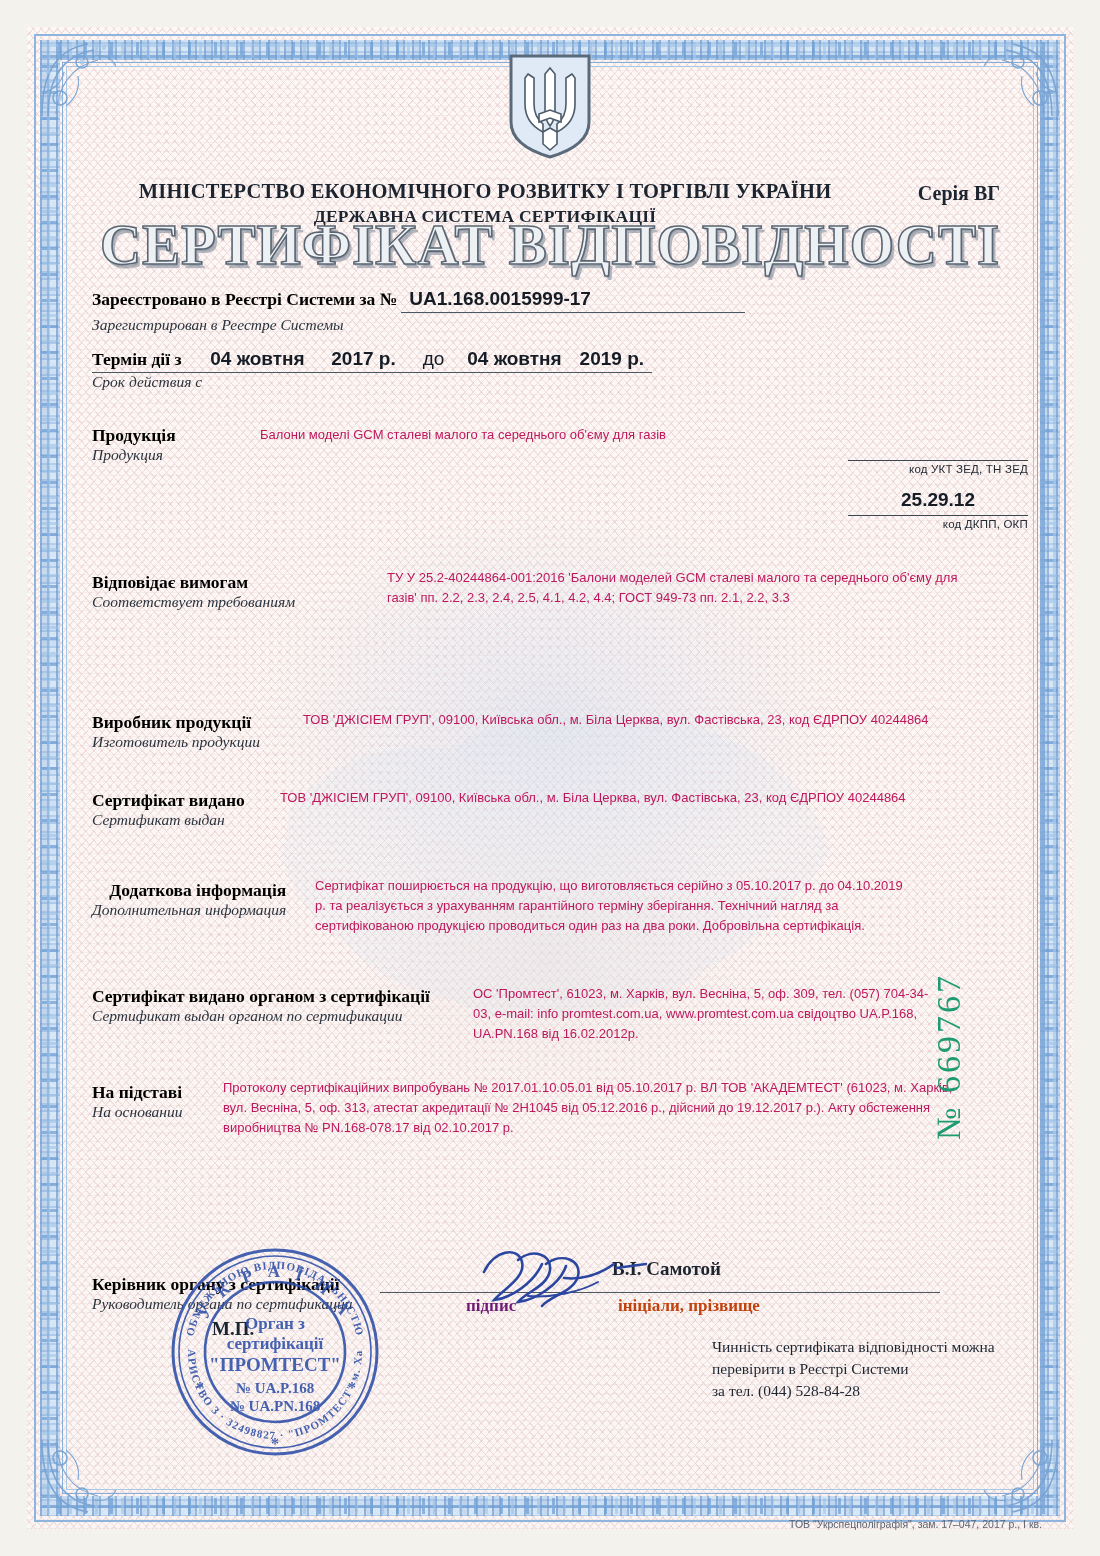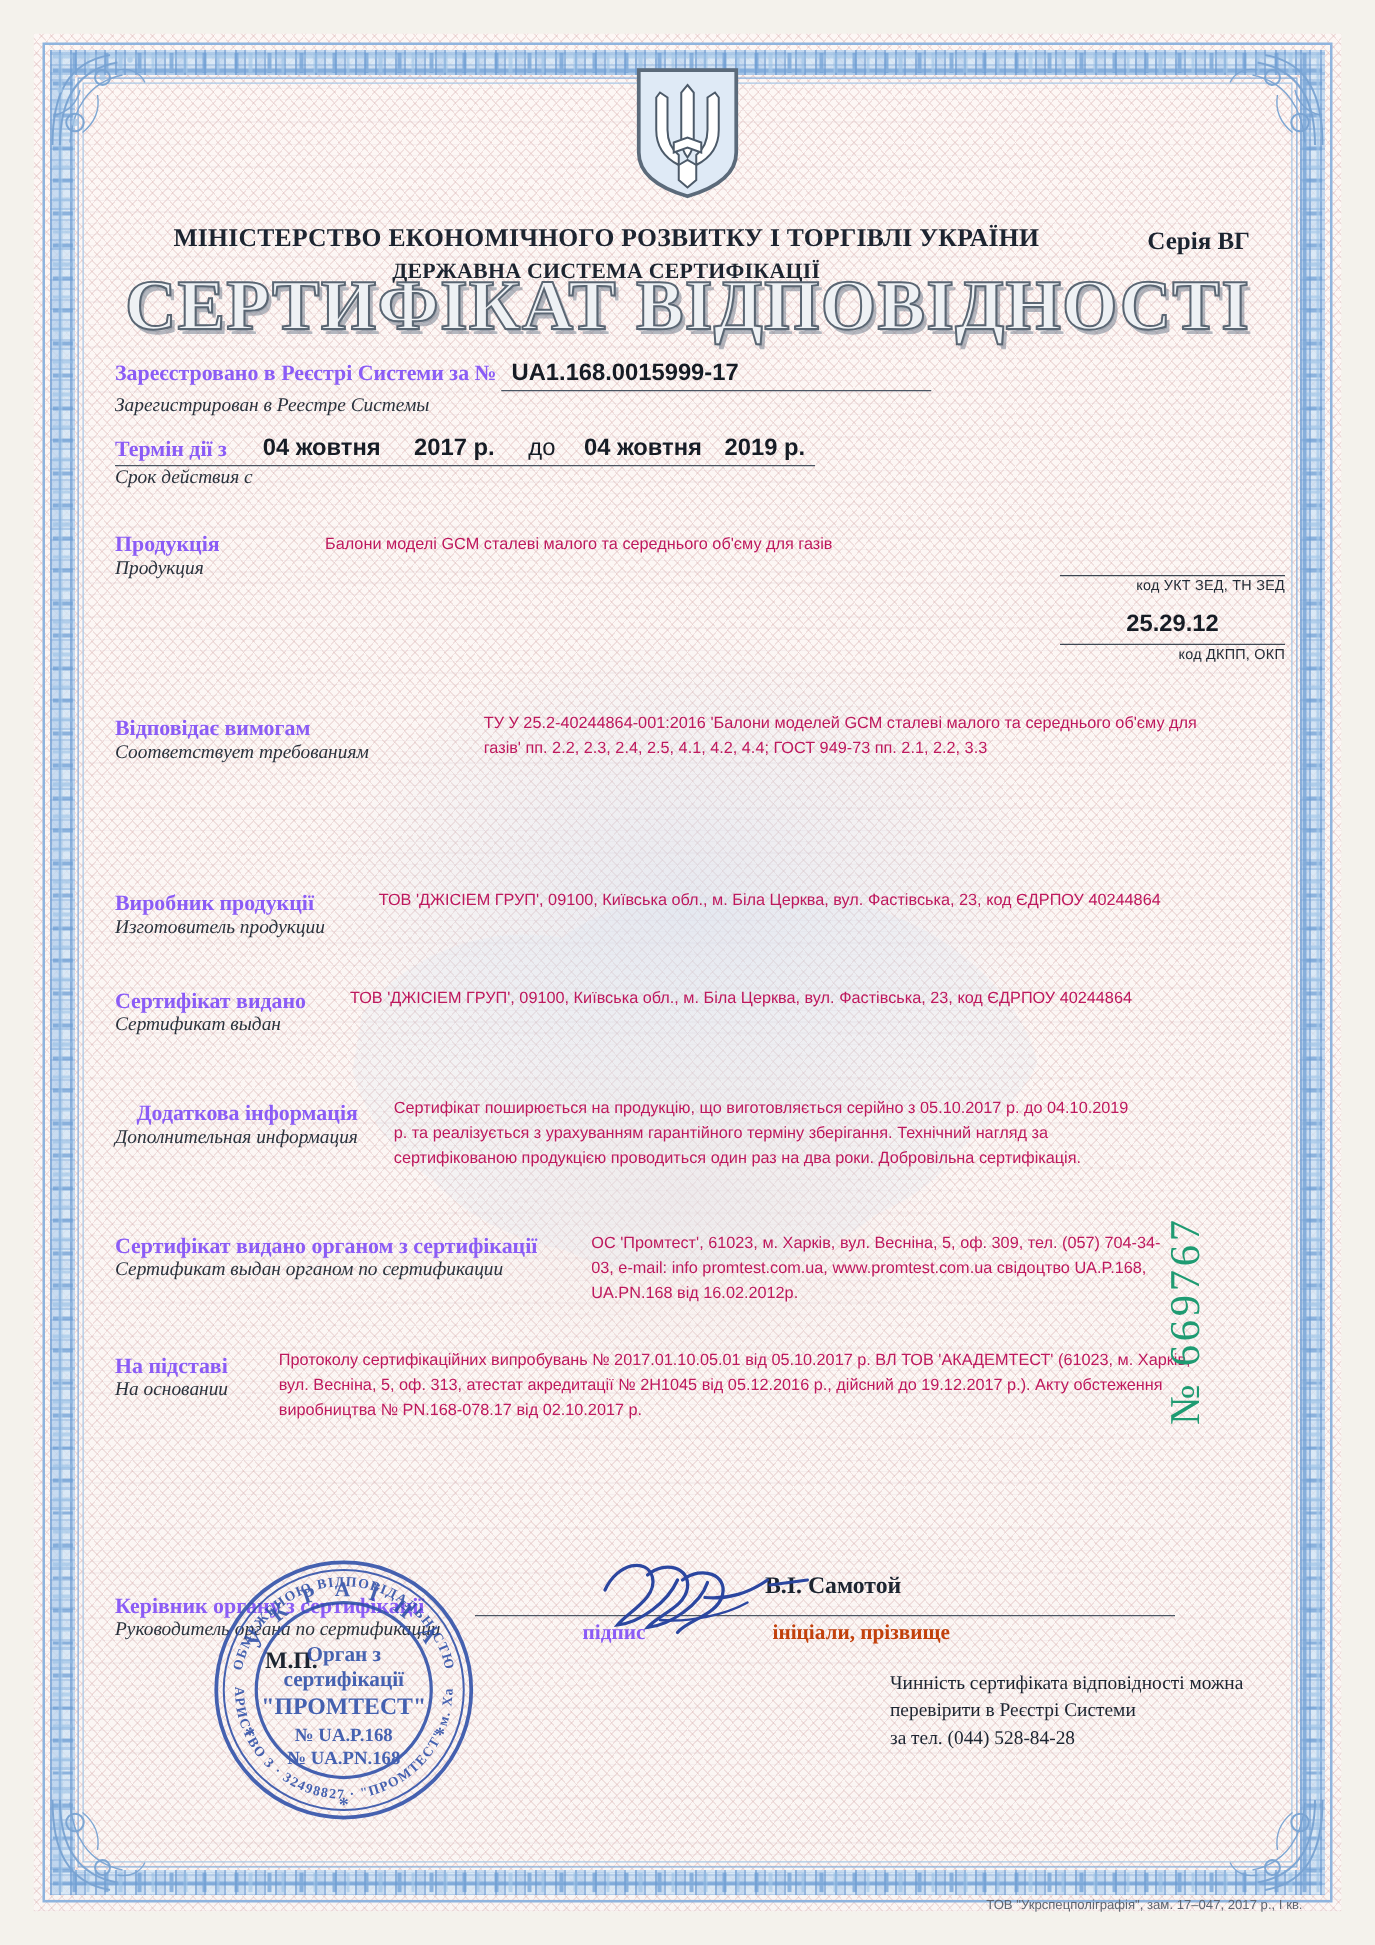--- a/index.html
+++ b/index.html
@@ -87,21 +87,21 @@
     position:absolute;left:0;top:212px;width:1100px;text-align:center;
     font-family:"Liberation Serif",serif;font-weight:bold;font-size:57px;
     letter-spacing:1px;color:#eef1f4;
     -webkit-text-stroke:1.6px #5a6673;
     text-shadow:3px 4px 0 rgba(120,132,146,.55), 1px 2px 0 rgba(150,160,172,.5);
   }
 
   .row{position:absolute;}
   .lab{
     font-family:"Liberation Serif",serif;font-weight:bold;font-size:17.5px;
-    color:#8b5cf6;white-space:nowrap;line-height:1.22;
+    color:#000000;white-space:nowrap;line-height:1.22;
   }
   .lab-ru{
     font-family:"Liberation Serif",serif;font-style:italic;font-size:15.5px;
     color:#2a323d;white-space:nowrap;line-height:1.2;
   }
   .val{
     font-family:"Liberation Sans",sans-serif;font-size:13px;color:#be185d;
     line-height:1.55;
   }
 
@@ -158,21 +158,21 @@
 
   .basis{left:92px;top:1082px;}
   .basis-val{position:absolute;left:223px;top:1078px;width:740px;}
 
   
   .sig-lab{position:absolute;left:92px;top:1274px;}
   .sig-line{position:absolute;left:380px;top:1292px;width:560px;border-bottom:1.2px solid #4b5663;}
   .sig-capt{position:absolute;left:380px;top:1296px;width:560px;}
   .sig-capt .p{
     position:absolute;left:86px;top:0;font-family:"Liberation Serif",serif;
-    font-weight:bold;font-size:17px;color:#8b5cf6;
+    font-weight:bold;font-size:17px;color:#701a75;
   }
   .sig-capt .i{
     position:absolute;left:238px;top:0;font-family:"Liberation Serif",serif;
     font-weight:bold;font-size:17px;color:#c2410c;
   }
   .sig-name{
     position:absolute;left:612px;top:1258px;
     font-family:"Liberation Serif",serif;font-weight:bold;font-size:19px;color:#1c2430;
   }
   .sig-draw{position:absolute;left:468px;top:1238px;width:190px;height:80px;}

